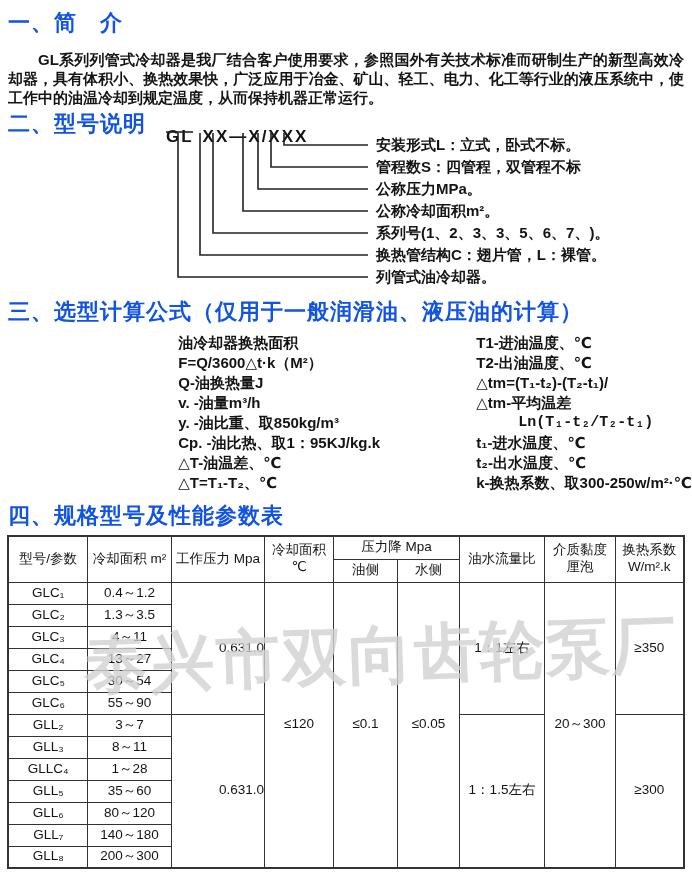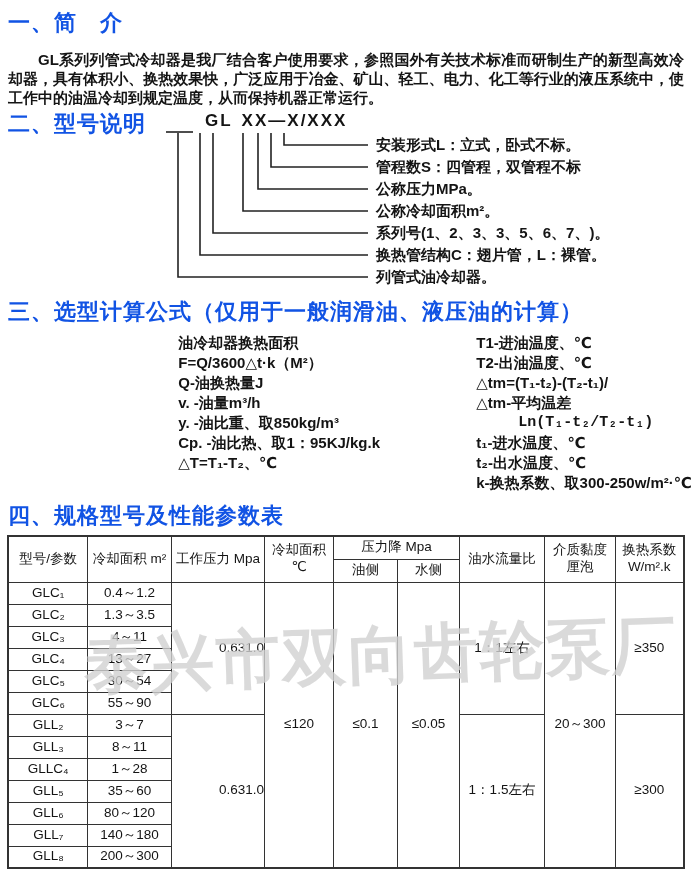--- a/index.html
+++ b/index.html
@@ -21,22 +21,22 @@
   }
   #intro-heading{margin:8px 0 0 8px;}
   #intro-body{
     margin:12px 8px 0 8px;font-size:15px;font-weight:bold;
     line-height:19px;text-indent:2em;text-align:justify;
   }
   
   #model-diagram{position:relative;height:186px;margin-top:2px;}
   #model-heading{position:absolute;left:8px;top:0;}
   #model-code{
-    position:absolute;left:166px;top:2px;font-size:17px;font-weight:bold;
-    letter-spacing:2px;white-space:nowrap;margin-left:39px;
+    position:absolute;left:166px;top:18px;font-size:17px;font-weight:bold;
+    letter-spacing:2px;white-space:nowrap;
   }
   #model-code .code-rest{margin-left:9px;}
   #diagram-lines{position:absolute;left:0;top:0;}
   .dlabel{
     position:absolute;left:376px;font-size:15px;font-weight:bold;
     line-height:20px;white-space:nowrap;
   }
   
   #formula-heading{margin:2px 0 0 8px;}
   #formula-columns{display:flex;margin:6px 0 0 48px;font-size:15px;font-weight:bold;justify-content:flex-end;}
@@ -99,20 +99,21 @@
 
 <h2 id="formula-heading" class="blue-heading">三、选型计算公式（仅用于一般润滑油、液压油的计算）</h2>
 <div id="formula-columns">
   <div id="formula-left" class="fcol">
       <div class="fline">油冷却器换热面积</div>
       <div class="fline">F=Q/3600△t·k（M²）</div>
       <div class="fline">Q-油换热量J</div>
       <div class="fline">v. -油量m³/h</div>
       <div class="fline">y. -油比重、取850kg/m³</div>
       <div class="fline">Cp. -油比热、取1：95KJ/kg.k</div>
+      <div class="fline">△T-油温差、℃</div>
       <div class="fline">△T=T₁-T₂、℃</div>
     </div>
   <div id="formula-right" class="fcol">
       <div class="fline">T1-进油温度、℃</div>
       <div class="fline">T2-出油温度、℃</div>
       <div class="fline">△tm=(T₁-t₂)-(T₂-t₁)/</div>
       <div class="fline">△tm-平均温差</div>
       <div class="fline indent">Ln(T₁-t₂/T₂-t₁)</div>
       <div class="fline">t₁-进水温度、℃</div>
       <div class="fline">t₂-出水温度、℃</div>

